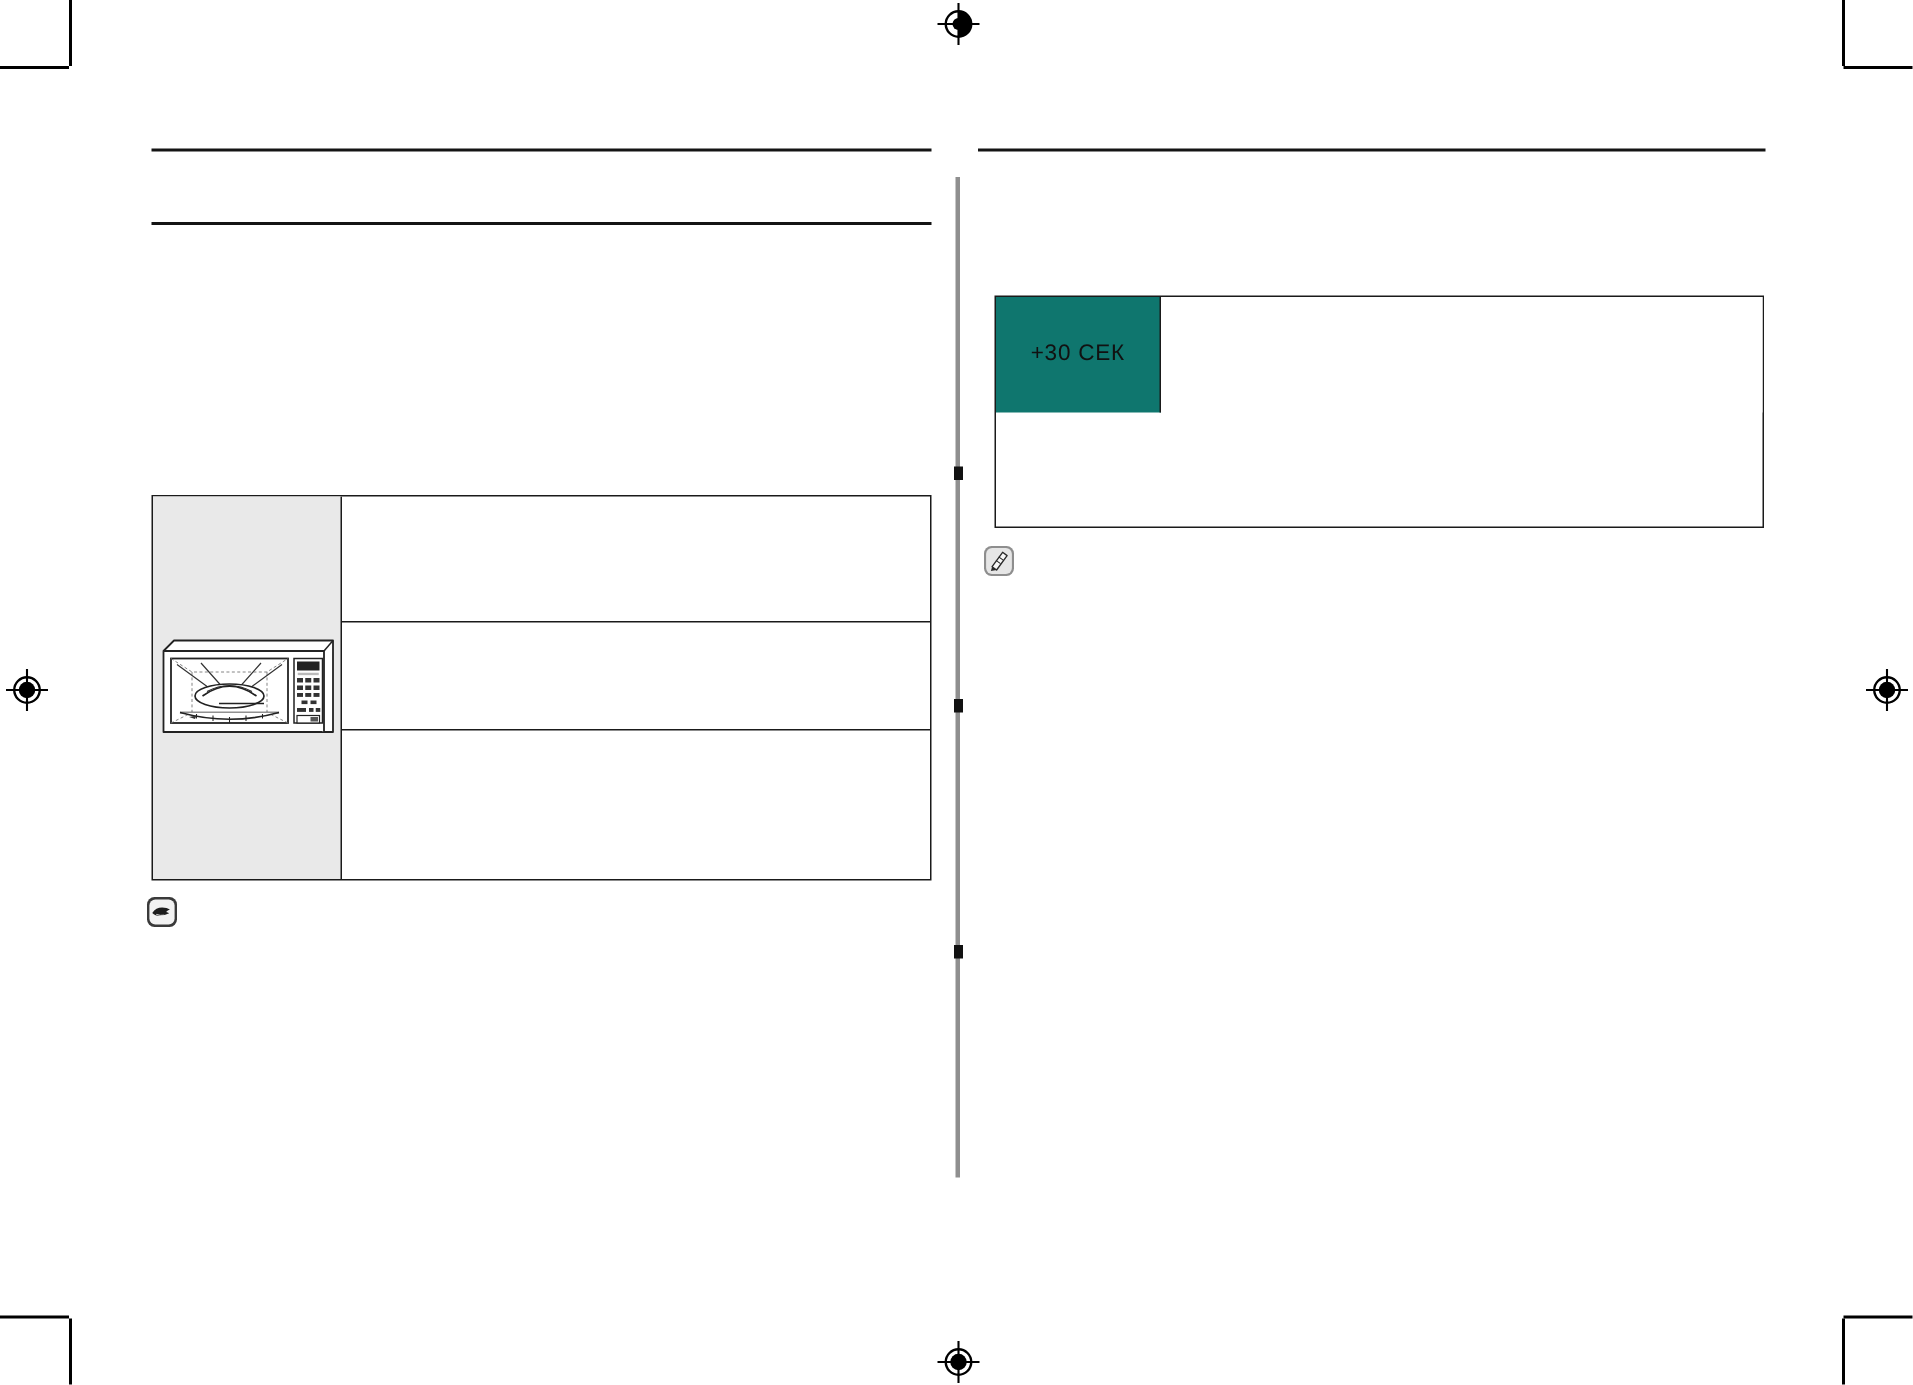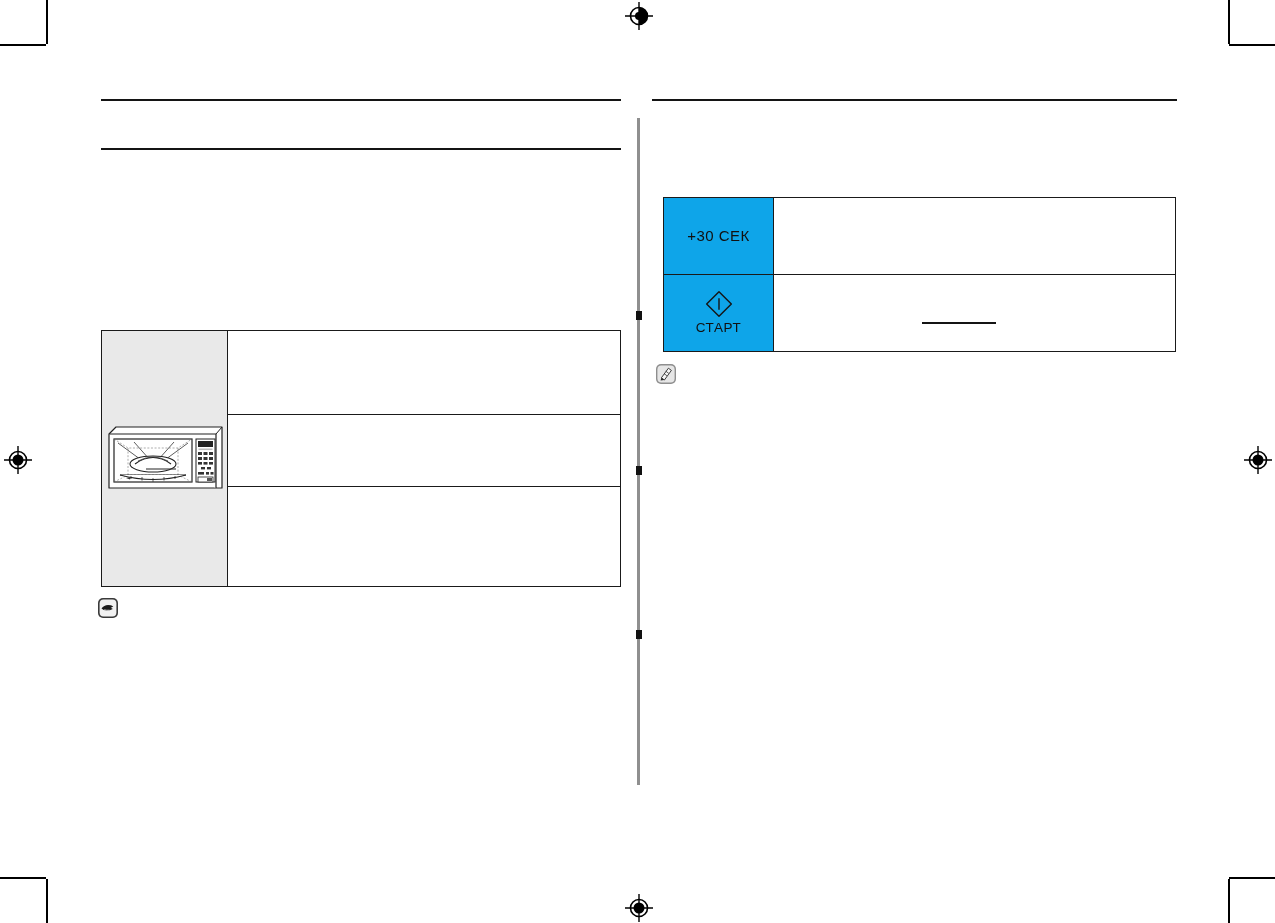--- a/index.html
+++ b/index.html
@@ -45,21 +45,21 @@
   .oven svg{display:block;}
 
   
   #right-table{left:663px;top:197px;width:513px;height:155px;}
   #right-table .rrow{
     position:relative;height:50%;box-sizing:border-box;
     border-bottom:1px solid #1a1a1a;display:flex;
   }
   #right-table .rrow:last-child{border-bottom:none;}
   #right-table .keycell{
-    width:110px;flex:0 0 110px;background:#0ea5e9;
+    width:110px;flex:0 0 110px;background:#0f766e;
     border-right:1px solid #1a1a1a;box-sizing:border-box;
     display:flex;flex-direction:column;align-items:center;justify-content:center;
   }
   #right-table .desccell{flex:1 1 auto;position:relative;background:#fff;}
   .keylabel{font-size:15px;letter-spacing:.5px;color:#111;line-height:1.1;}
   .keylabel.small{font-size:13.5px;margin-top:2px;letter-spacing:.6px;}
   .diamond svg{display:block;}
   .redact{position:absolute;left:148px;top:47px;width:74px;height:2px;background:#141414;}
 
   
@@ -190,34 +190,20 @@
 
   <div class="rule" style="left:652px;top:99px;width:525px;"></div>
 
   <div class="tbl" id="right-table">
     <div class="rrow">
       <div class="keycell">
         <span class="keylabel">+30 СЕК</span>
       </div>
       <div class="desccell"></div>
     </div>
-    <div class="rrow">
-      <div class="keycell">
-        <span class="diamond">
-          <svg viewBox="0 0 34 34" width="30" height="30">
-            <path d="M17 3 L31 17 L17 31 L3 17 Z" fill="none" stroke="#151515" stroke-width="1.6" stroke-linejoin="round"></path>
-            <path d="M17 10.5 V23.5" stroke="#151515" stroke-width="1.6"></path>
-          </svg>
-        </span>
-        <span class="keylabel small">СТАРТ</span>
-      </div>
-      <div class="desccell">
-        <div class="redact"></div>
-      </div>
-    </div>
   </div>
 
   <div class="badge" style="left:655px;top:363px;">
     <svg viewBox="0 0 22 22">
       <rect x="1" y="1" width="20" height="20" rx="5" fill="#8e8e8e"></rect>
       <rect x="2.4" y="2.4" width="17.2" height="17.2" rx="4" fill="#e6e6e6"></rect>
       <path d="M6.4 14.8 L13.4 5.2 q1.5 1.1 3 2.2 L9.4 17 z" fill="#f7f7f7" stroke="#2a2a2a" stroke-width=".9" stroke-linejoin="round"></path>
       <path d="M9.0 10.6 q1.5 1.1 3 2.2 M10.8 8.2 q1.5 1.1 3 2.2" stroke="#2a2a2a" stroke-width=".7"></path>
       <path d="M6.4 14.8 L9.4 17 L5.6 17.6 z" fill="#2a2a2a"></path>
     </svg>

